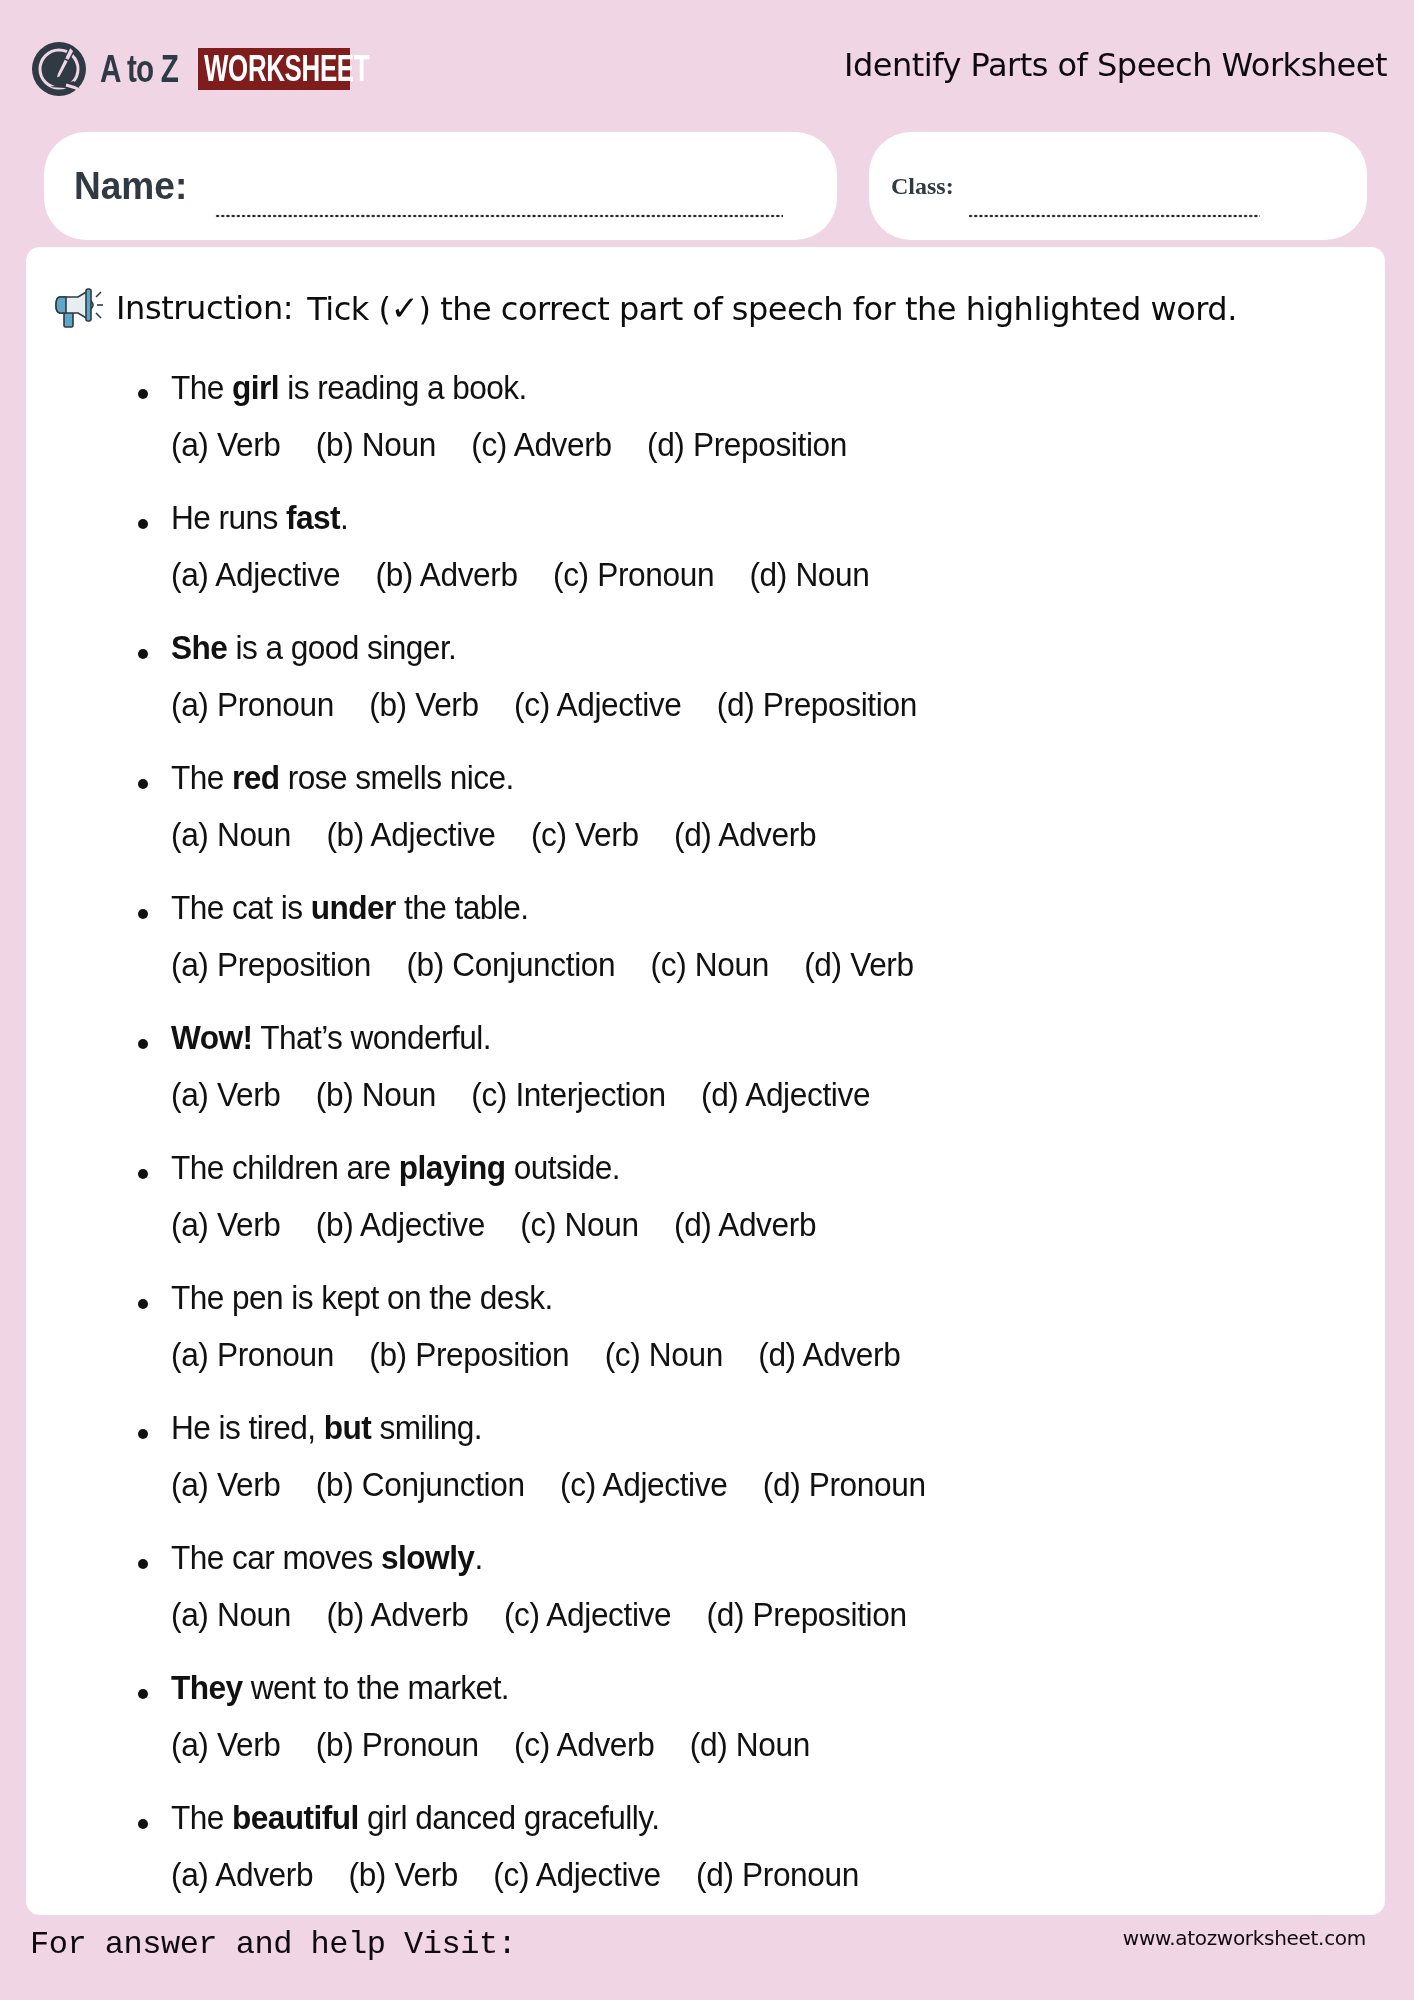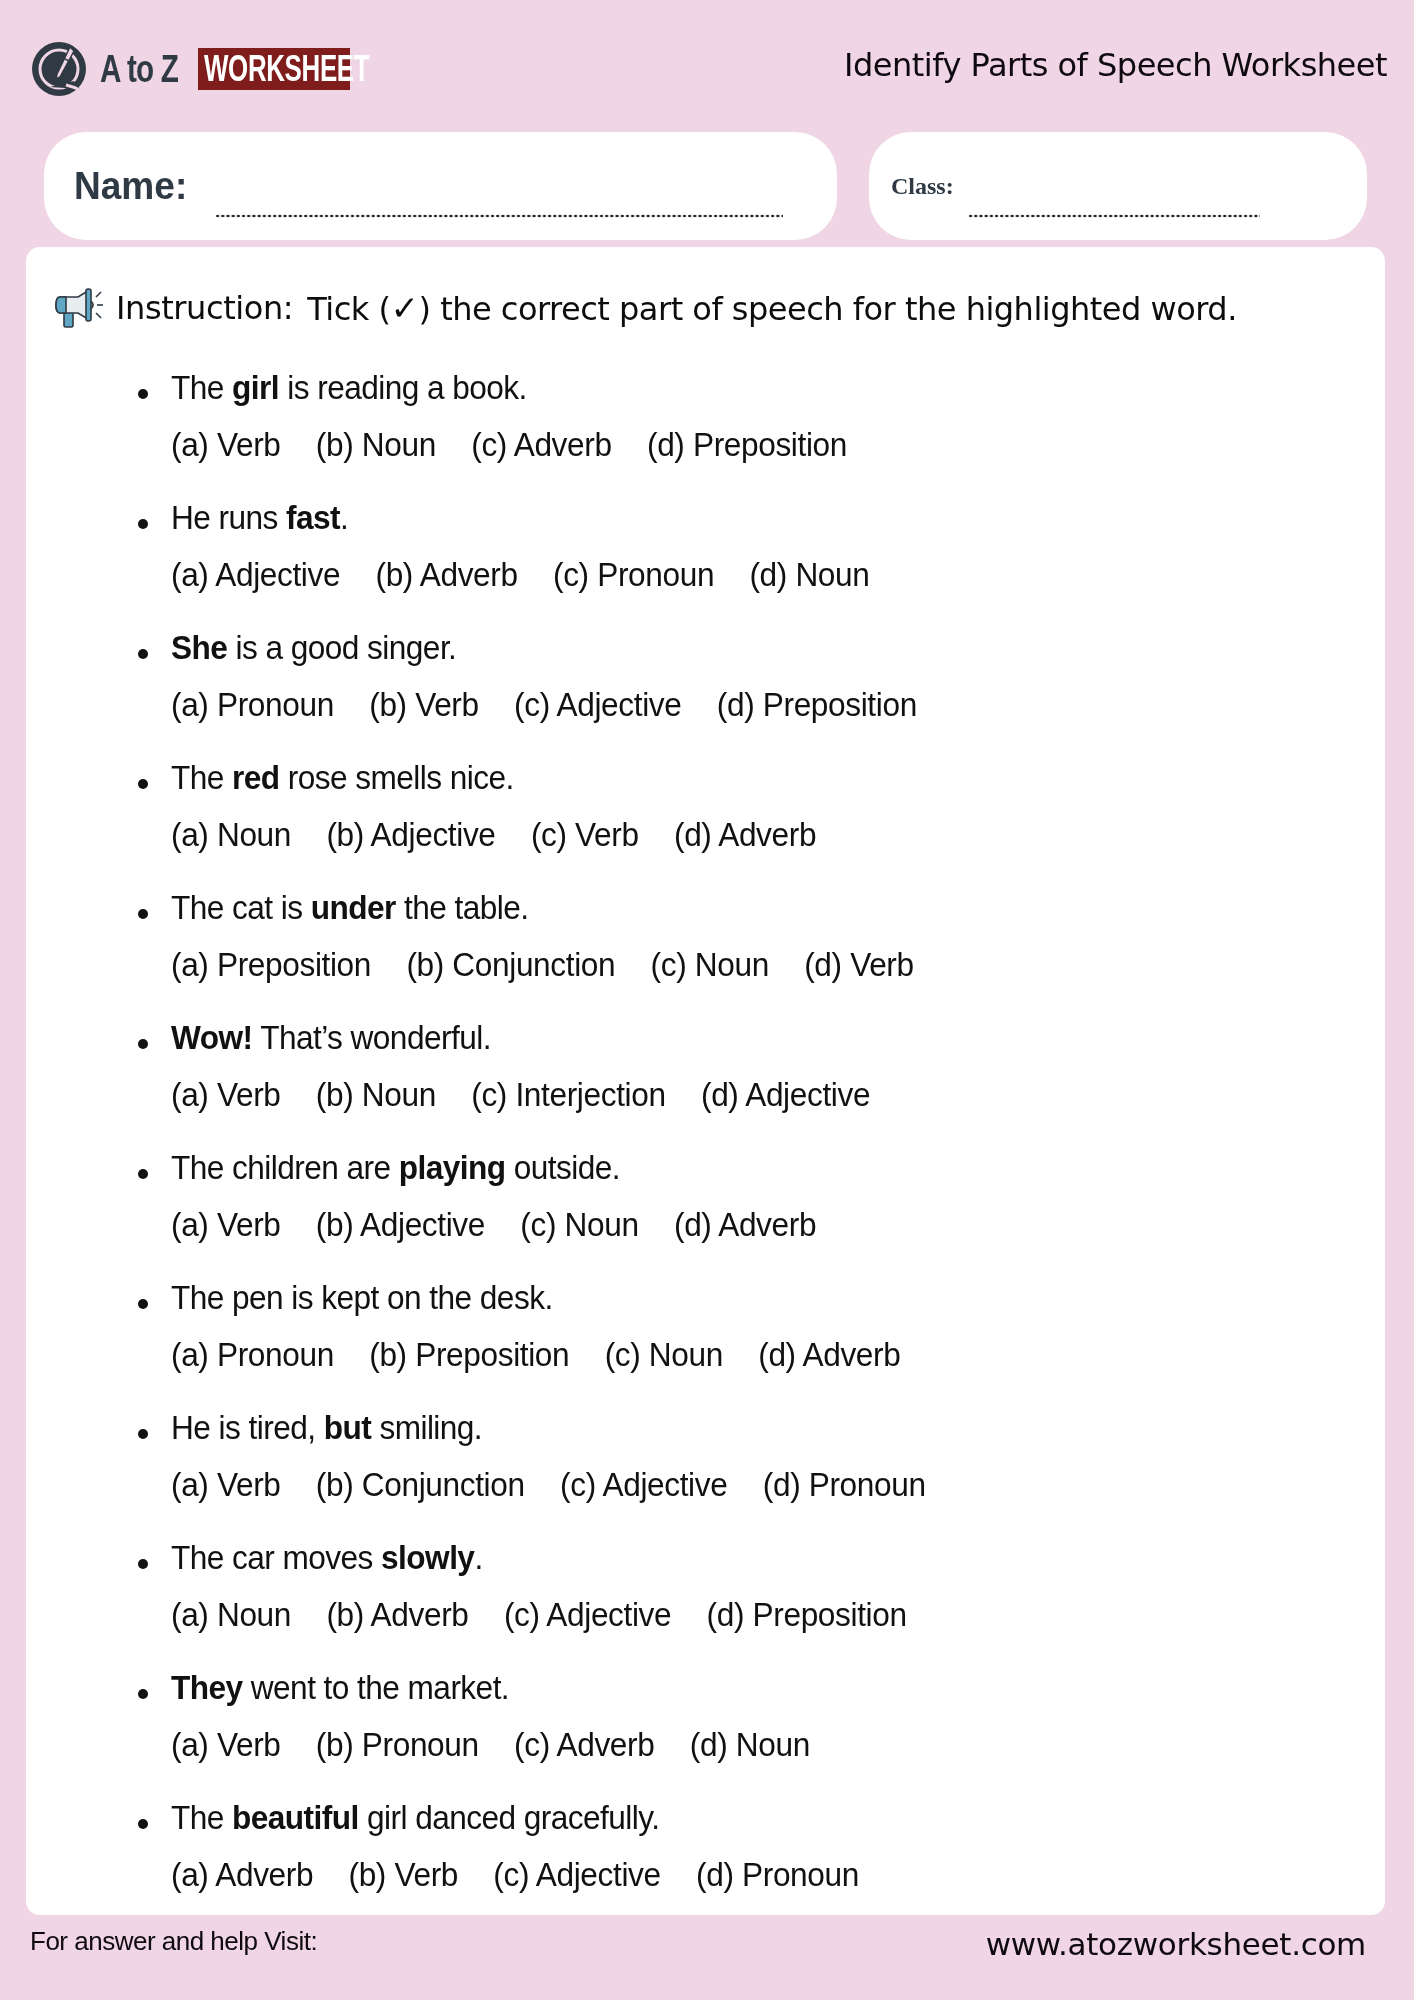--- a/index.html
+++ b/index.html
@@ -96,25 +96,25 @@
   .q .options {
     position: absolute; left: 95px; top: 57px; display: flex;
     font-family: "Liberation Sans", sans-serif; font-size: 34px; letter-spacing: -0.4px;
     line-height: 40px; white-space: nowrap;
     transform: scaleX(0.93); transform-origin: left center;
   }
   .q .options span { margin-right: 38px; }
 
   
   .footer-left {
-    position: absolute; left: 30px; top: 1926px; font-size: 26px; color: #0f0a10;
-    font-family: Liberation Sans, sans-serif; letter-spacing: -0.5px; text-align: right;
+    position: absolute; left: 30px; top: 1926px; font-size: 32px; color: #0f0a10;
+    font-family: Liberation Mono, monospace; letter-spacing: -0.5px; text-align: right;
   }
   .footer-right {
-    position: absolute; right: 48px; top: 1926px; font-size: 31px; color: #0f0a10;
+    position: absolute; right: 48px; top: 1926px; font-size: 20px; color: #0f0a10;
     font-family: "DejaVu Sans", sans-serif; letter-spacing: -0.3px;
   }
 </style>
 </head>
 <body>
 
 <div class="header">
   <div class="logo">
     <svg class="logo-mark" viewBox="0 0 60 60">
       <circle cx="29" cy="30" r="27" fill="#2f3a44"></circle>

